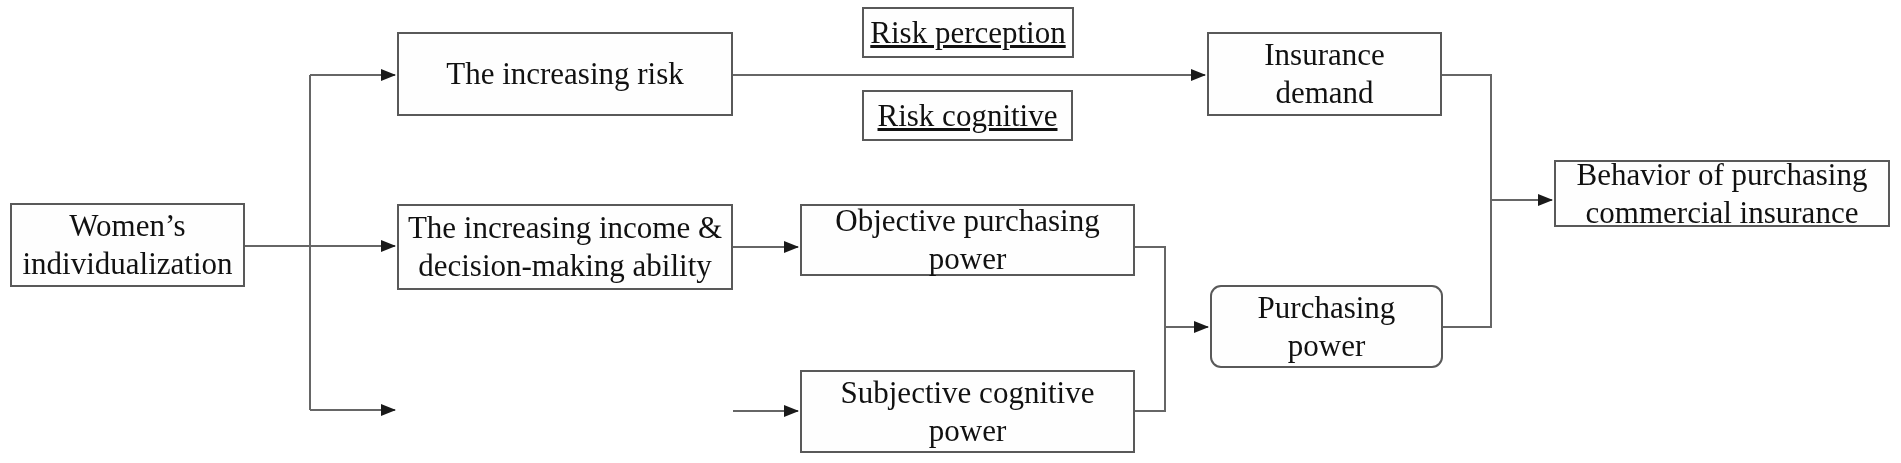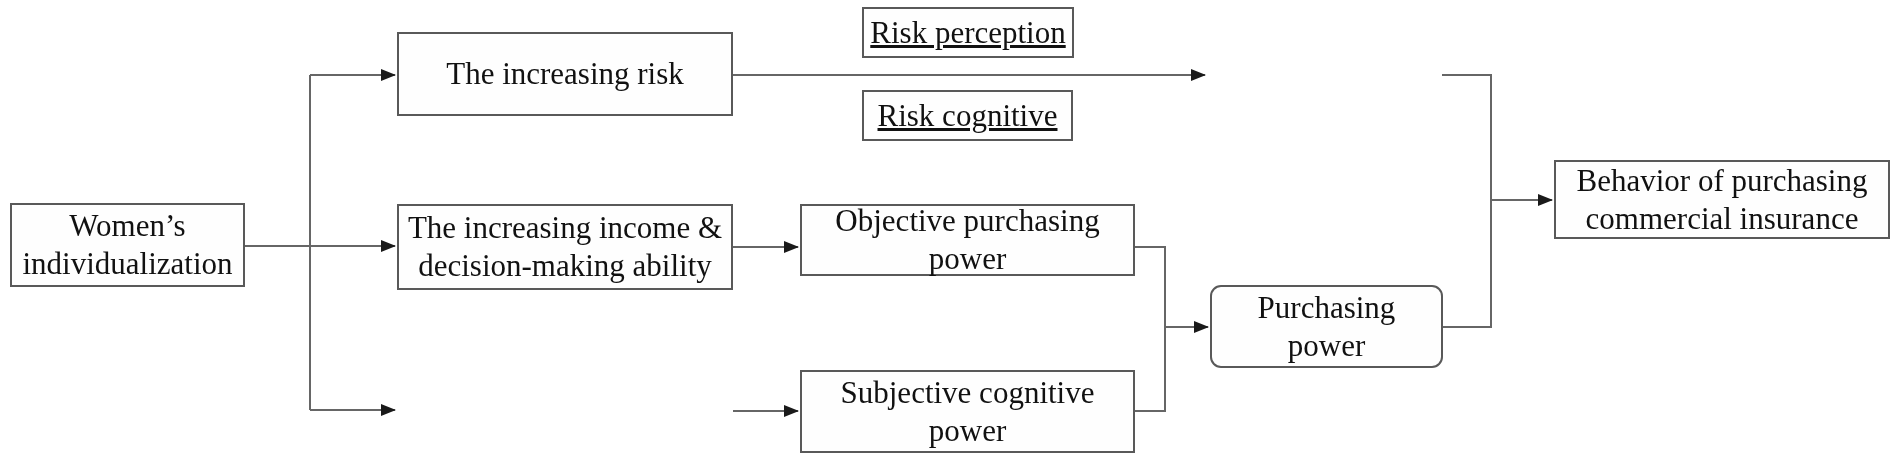--- a/index.html
+++ b/index.html
@@ -77,30 +77,32 @@
 
   <div class="node" style="left:397px; top:32px; width:336px; height:84px;">The increasing risk</div>
 
   <div class="node" style="left:10px; top:203px; width:235px; height:84px;">Women’s
 individualization</div>
 
   <div class="node small" style="left:862px; top:7px; width:212px; height:51px;">Risk perception</div>
 
   <div class="node small" style="left:862px; top:90px; width:211px; height:51px;">Risk cognitive</div>
 
+  <div class="node" style="left:1207px; top:32px; width:235px; height:84px;">Insurance
+demand</div>
 
   <div class="node" style="left:397px; top:204px; width:336px; height:86px;">The increasing income &amp;
 decision-making ability</div>
 
   <div class="node" style="left:800px; top:204px; width:335px; height:72px;">Objective purchasing
 power</div>
 
   <div class="node" style="left:1210px; top:285px; width:233px; height:83px;border-radius:11px;">Purchasing
 power</div>
 
 
   <div class="node" style="left:800px; top:370px; width:335px; height:83px;">Subjective cognitive
 power</div>
 
-  <div class="node" style="left:1554px; top:160px; width:336px; height:79px;">Behavior of purchasing
+  <div class="node" style="left:1554px; top:160px; width:336px; height:67px;">Behavior of purchasing
 commercial insurance</div>
 
 </div>
 
 </body></html>

